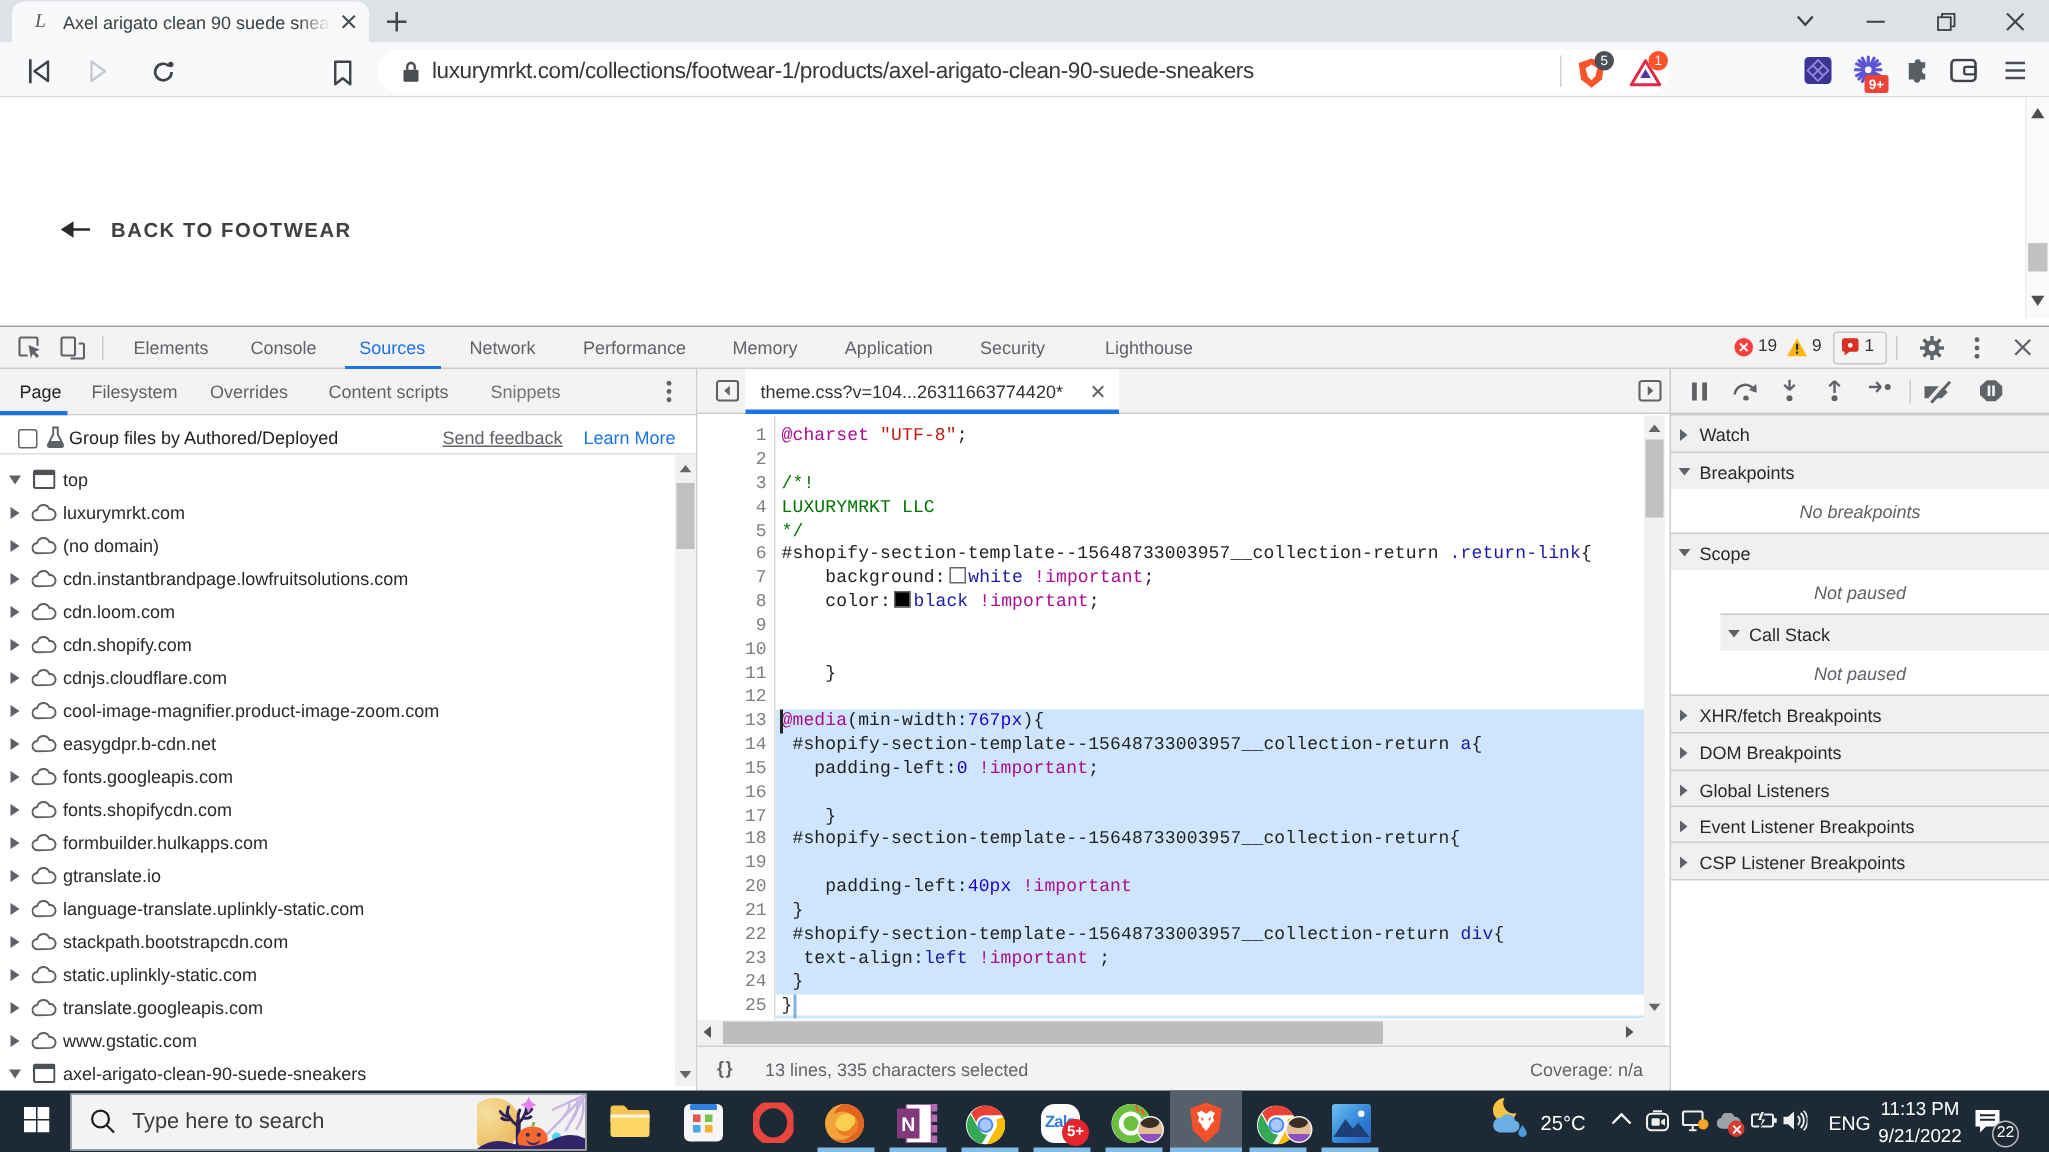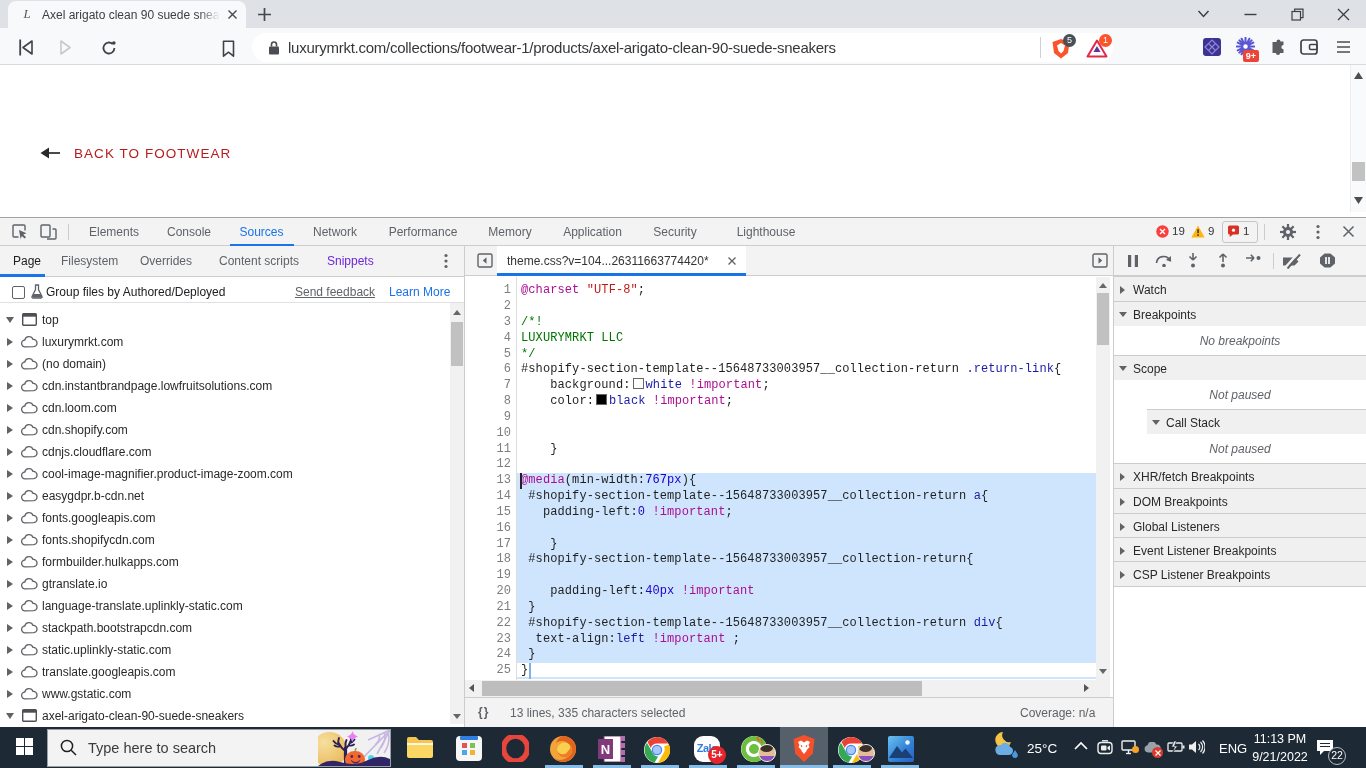--- a/index.html
+++ b/index.html
@@ -109,21 +109,21 @@
     </svg>
 <svg class="abs" style="left:1336px;top:40px;" width="15" height="14" viewBox="0 0 15 14">
       <path d="M1 2 H14 M1 7 H14 M1 12 H14" stroke="#4a4e52" stroke-width="1.6"></path>
     </svg>
 
 <div class="abs" id="page" style="left:0;top:65px;width:1366px;height:152px;background:#fff;"></div>
 <svg class="abs" style="left:40px;top:147px;" width="21" height="12" viewBox="0 0 21 12">
       <path d="M2 6 H20" stroke="#2a2a2a" stroke-width="1.7"></path>
       <path d="M9 0.5 L0.5 6 L9 11.5 Z" fill="#2a2a2a"></path>
     </svg>
-<div class="abs" style="left:74px;top:146px;font-size:13.5px;font-weight:normal;letter-spacing:1.05px;color:#b91c1c;">BACK TO FOOTWEAR</div>
+<div class="abs" style="left:74px;top:146px;font-size:13.5px;font-weight:bold;letter-spacing:1.05px;color:#404040;">BACK TO FOOTWEAR</div>
 
 <div class="abs" style="left:1350px;top:65px;width:16px;height:147px;background:#f9fafb;border-left:1px solid #ededee;box-sizing:border-box;"></div>
 <div class="abs" style="left:1352px;top:162px;width:13px;height:19px;background:#c2c2c2;"></div>
 <svg class="abs" style="left:1354px;top:72px;" width="9" height="7" viewBox="0 0 9 7">
       <path d="M4.5 0 L9 7 H0 Z" fill="#4e4e4e"></path>
     </svg>
 <svg class="abs" style="left:1354px;top:197px;" width="9" height="7" viewBox="0 0 9 7">
       <path d="M4.5 7 L9 0 H0 Z" fill="#4e4e4e"></path>
     </svg>
 
@@ -186,21 +186,21 @@
 <svg class="abs" style="left:1342px;top:225px;" width="13" height="13" viewBox="0 0 13 13">
       <path d="M1.5 1.5 L11.5 11.5 M11.5 1.5 L1.5 11.5" stroke="#5f6368" stroke-width="1.5"></path>
     </svg>
 
 <div class="abs" style="left:0;top:246px;width:464px;height:30px;background:#f3f3f3;border-bottom:1px solid #cdcdcd;"></div>
 <div class="abs" style="left:13px;top:254px;font-size:12px;color:#202124;">Page</div>
 <div class="abs" style="left:0px;top:274px;width:45px;height:3px;background:#1a73e8;"></div>
 <div class="abs" style="left:61px;top:254px;font-size:12px;color:#5f6368;">Filesystem</div>
 <div class="abs" style="left:140px;top:254px;font-size:12px;color:#5f6368;">Overrides</div>
 <div class="abs" style="left:219px;top:254px;font-size:12px;color:#5f6368;text-align:center;">Content scripts</div>
-<div class="abs" style="left:327px;top:254px;font-size:12px;color:#6d28d9;">Snippets</div>
+<div class="abs" style="left:327px;top:254px;font-size:12px;color:#737373;">Snippets</div>
 <svg class="abs" style="left:443px;top:253px;" width="6" height="16" viewBox="0 0 6 16">
       <circle cx="3" cy="2.5" r="1.6" fill="#5f6368"></circle>
       <circle cx="3" cy="8" r="1.6" fill="#5f6368"></circle>
       <circle cx="3" cy="13.5" r="1.6" fill="#5f6368"></circle>
     </svg>
 
 <div class="abs" style="left:0;top:277px;width:464px;height:25px;background:#fff;border-bottom:1px solid #e0e0e0;"></div>
 <div class="abs" style="left:12px;top:286px;width:11px;height:11px;border:1.5px solid #5f6368;border-radius:2px;"></div>
 <svg class="abs" style="left:31px;top:284px;" width="12" height="15" viewBox="0 0 12 15">
       <path d="M4.5 1 h3 v4.5 l3.5 7 a1 1 0 0 1 -0.9 1.5 H1.9 a1 1 0 0 1 -0.9-1.5 l3.5-7 z" fill="none" stroke="#5f6368" stroke-width="1.3"></path>

